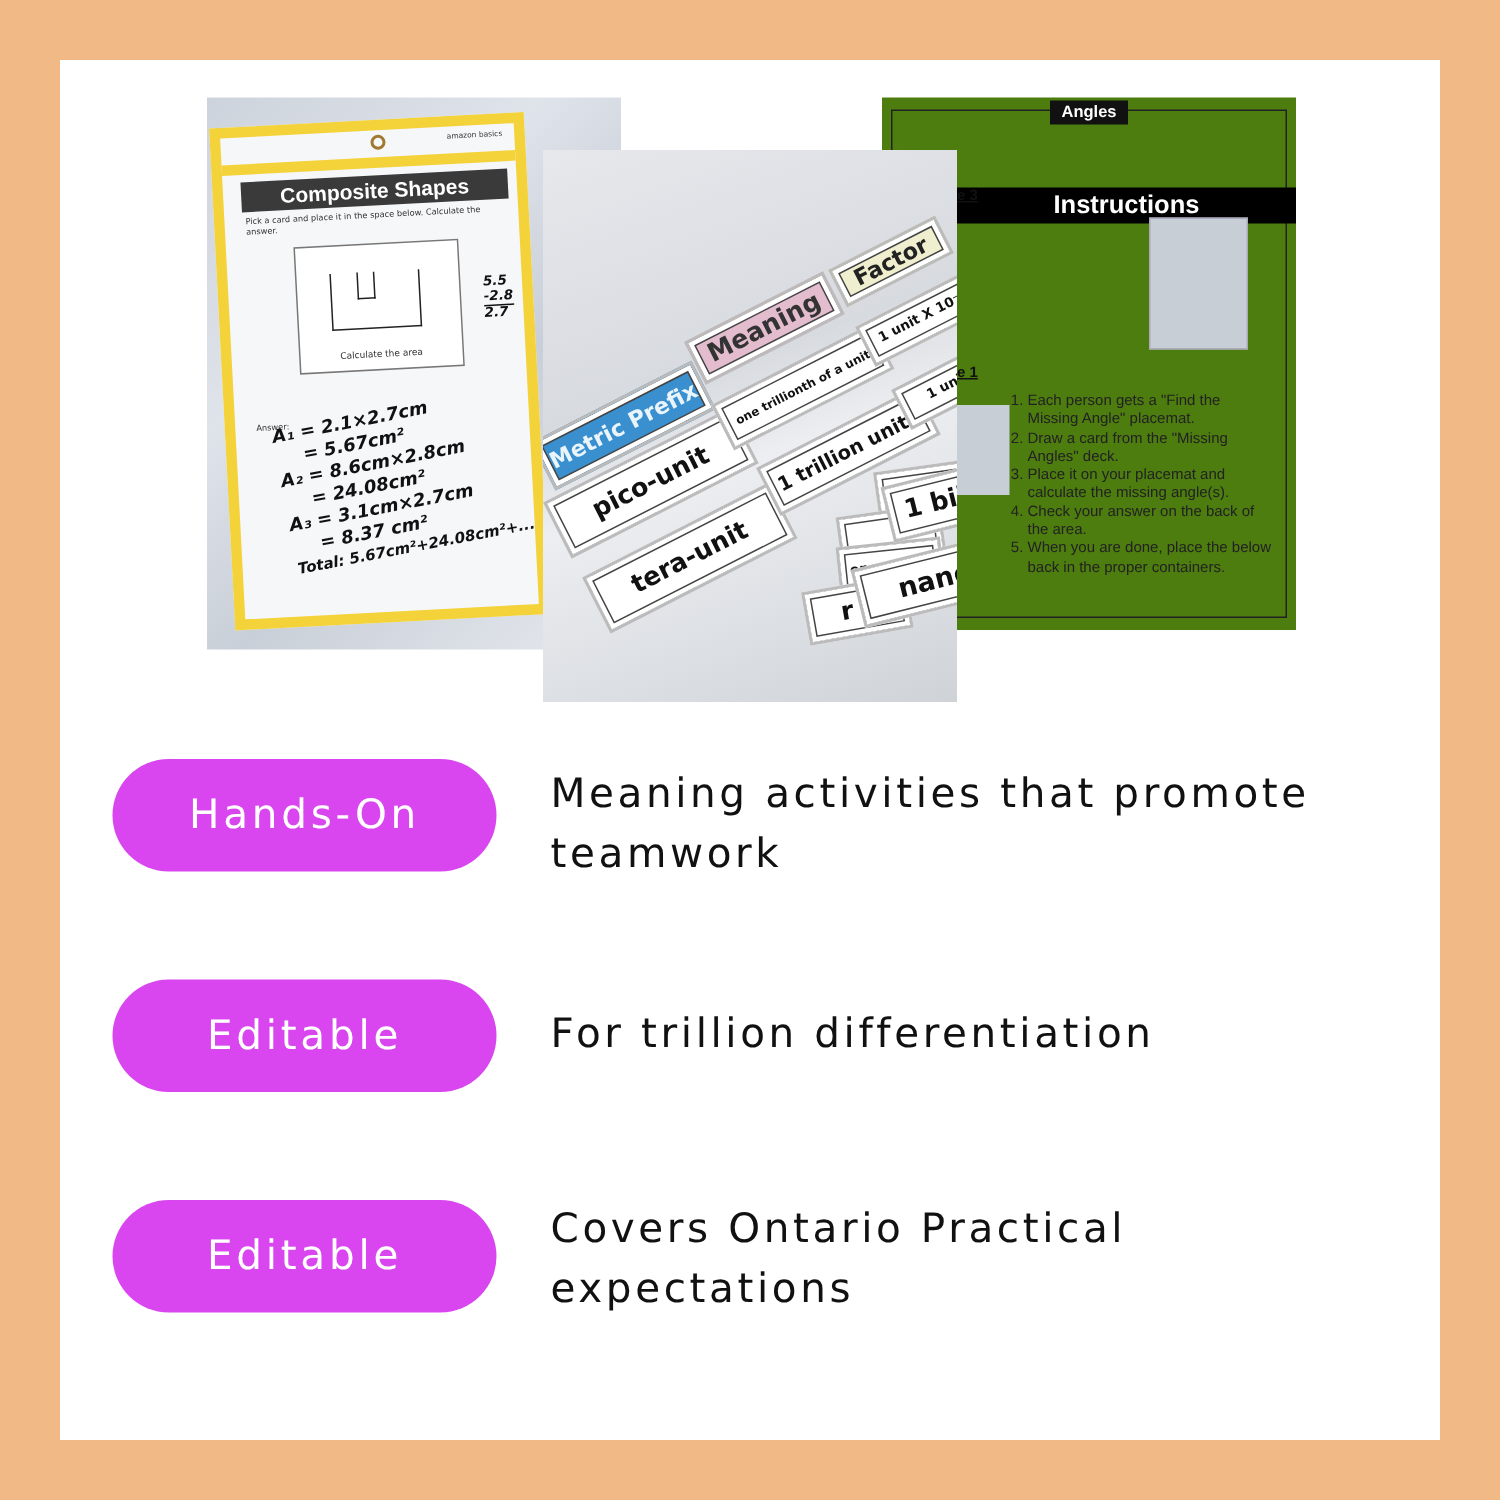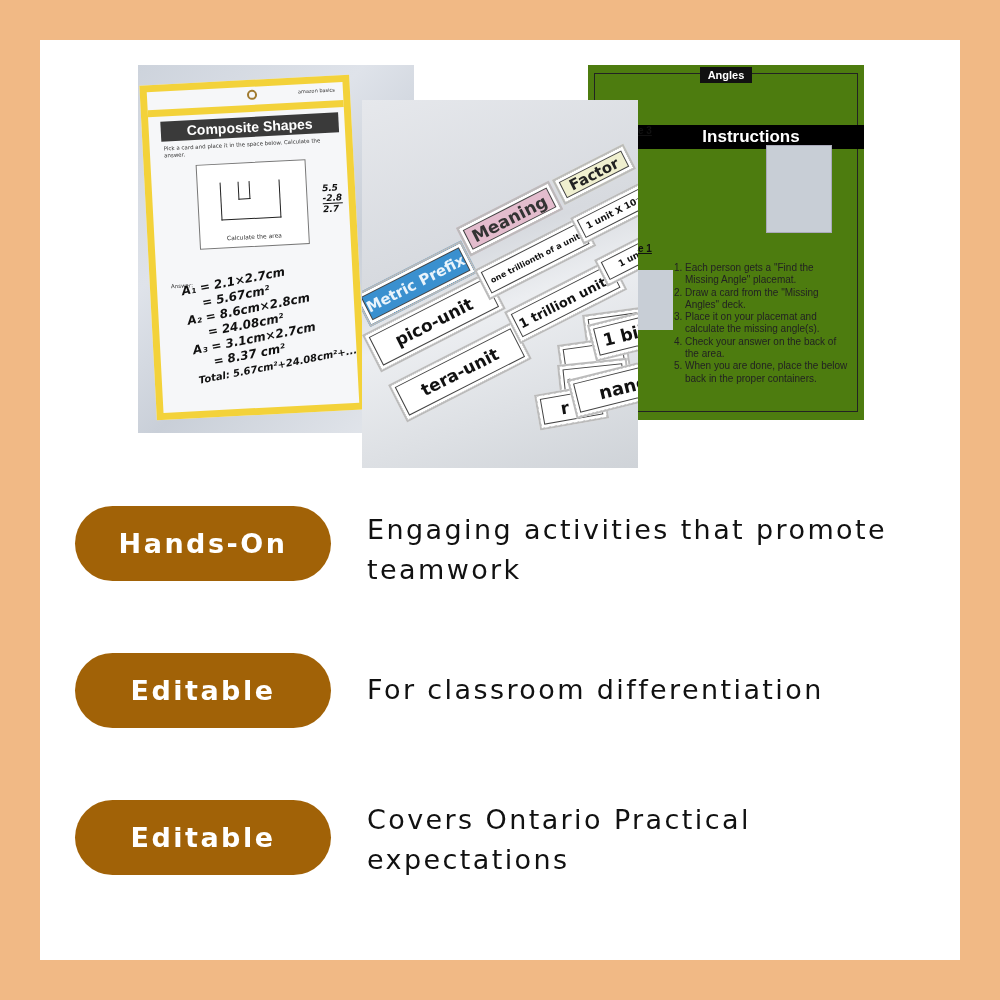--- a/index.html
+++ b/index.html
@@ -44,22 +44,22 @@
     font-family: "Liberation Sans", sans-serif; font-weight: bold; font-size: 17px; text-align: center; line-height: 24px; padding-left: 50px; margin-top: 32px; }
   .doc .section { position: absolute; font-size: 10px; font-weight: bold; text-decoration: underline; color: #111; font-family: "Liberation Sans", sans-serif; }
   .doc .lines { position: absolute; font-size: 10px; line-height: 12.3px; color: #222; font-family: "Liberation Sans", sans-serif; }
   .doc ol { position: absolute; left: 80px; top: 197px; width: 180px; font-size: 10px; line-height: 12.3px; color: #222;
     font-family: "Liberation Sans", sans-serif; padding-left: 17px; }
   .doc .thumb { position: absolute; left: 178px; top: 80px; width: 66px; height: 88px; background: #c8ced6; border: 1px solid #aab; }
   .doc .thumb2 { position: absolute; left: 40px; top: 205px; width: 45px; height: 60px; background: #c8ced6; }
 
   
   .feature { position: absolute; left: 35px; width: 840px; }
-  .pill { position: absolute; left: 0; width: 256px; height: 75px; border-radius: 38px; background: #a16207; color: #fff;
-    font-family: "DejaVu Sans", sans-serif; font-size: 27px; letter-spacing: 2.5px; text-align: center; line-height: 75px; font-weight: bold; }
+  .pill { position: absolute; left: 0; width: 256px; height: 75px; border-radius: 38px; background: #d946ef; color: #fff;
+    font-family: "DejaVu Sans", sans-serif; font-size: 27px; letter-spacing: 2.5px; text-align: center; line-height: 75px; }
   .desc { position: absolute; left: 292px; width: 560px; color: #111; font-family: "DejaVu Sans", sans-serif;
     font-size: 27px; letter-spacing: 2.4px; line-height: 40px; }
 </style>
 </head>
 <body>
 
 <div class="card">
 
   <div class="photo1">
     <div class="sleeve">
@@ -124,25 +124,25 @@
     <div class="strip" style="left:220px;top:215px;width:60px;height:32px;font-size:10px;transform:rotate(-8deg);">1</div>
     <div class="strip" style="left:195px;top:245px;width:70px;height:32px;font-size:10px;transform:rotate(-8deg);"></div>
     <div class="strip" style="left:195px;top:265px;width:70px;height:34px;font-size:9px;transform:rotate(-6deg);justify-content:flex-start;padding-left:6px;">one</div>
     <div class="strip" style="left:225px;top:225px;width:80px;height:38px;font-size:17px;transform:rotate(-14deg);justify-content:flex-start;padding-left:10px;">1 bill</div>
     <div class="strip" style="left:172px;top:295px;width:70px;height:36px;font-size:17px;transform:rotate(-10deg);justify-content:flex-start;padding-left:22px;">r</div>
     <div class="strip" style="left:205px;top:280px;width:90px;height:40px;font-size:18px;transform:rotate(-14deg);justify-content:flex-start;padding-left:26px;">nano</div>
   </div>
 
   <div class="feature" style="top:466px;">
     <div class="pill">Hands-On</div>
-    <div class="desc" style="top:4px;">Engaging activities that promote teamwork</div>
+    <div class="desc" style="top:4px;">Meaning activities that promote teamwork</div>
   </div>
 
   <div class="feature" style="top:613px;">
     <div class="pill">Editable</div>
-    <div class="desc" style="top:17px;">For classroom differentiation</div>
+    <div class="desc" style="top:17px;">For trillion differentiation</div>
   </div>
 
   <div class="feature" style="top:760px;">
     <div class="pill">Editable</div>
     <div class="desc" style="top:0px;">Covers Ontario Practical expectations</div>
   </div>
 </div>
 
 </body></html>

